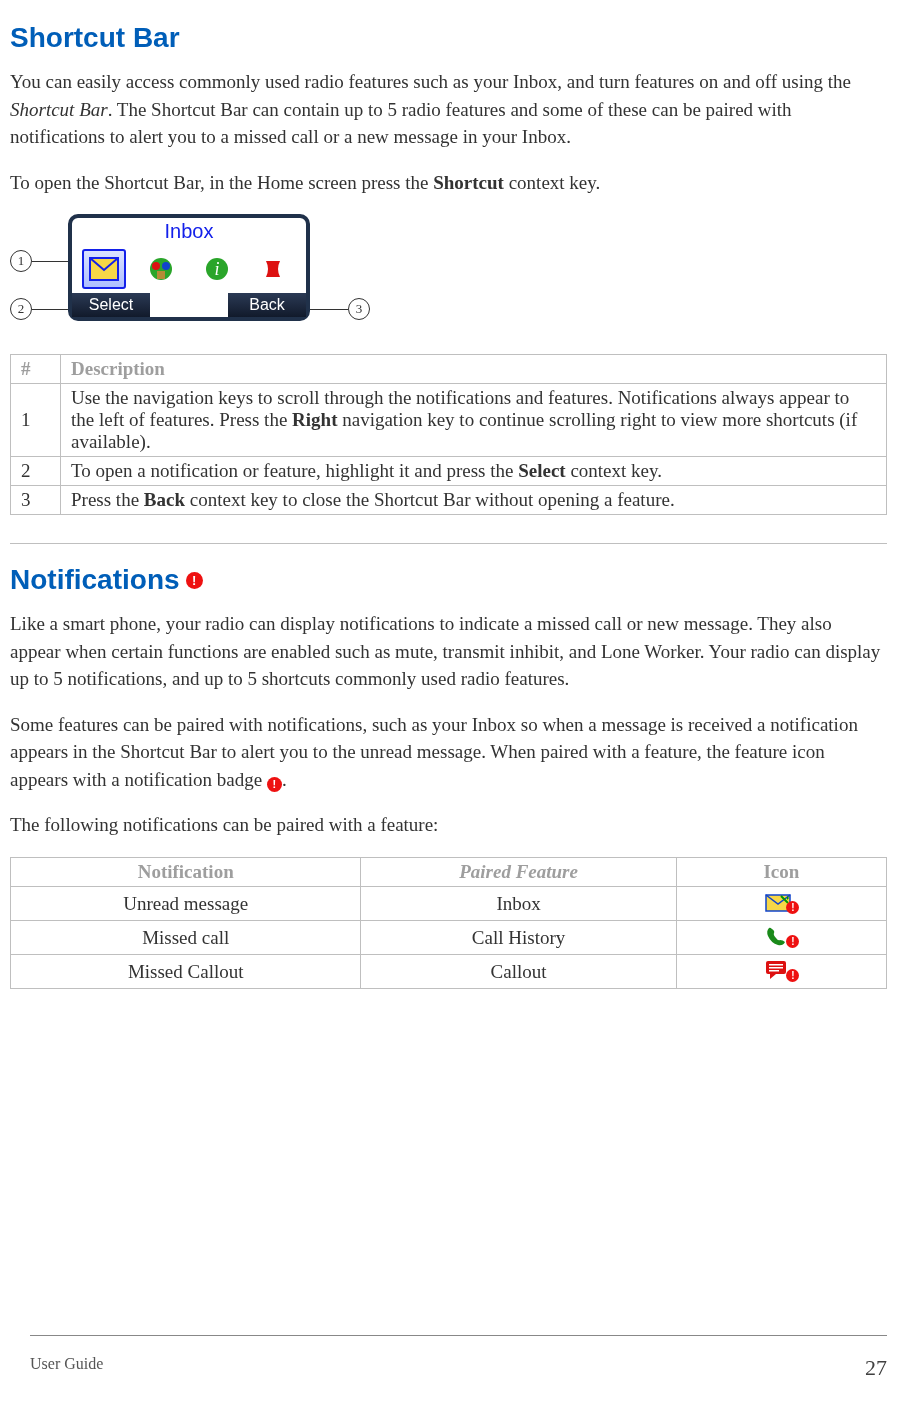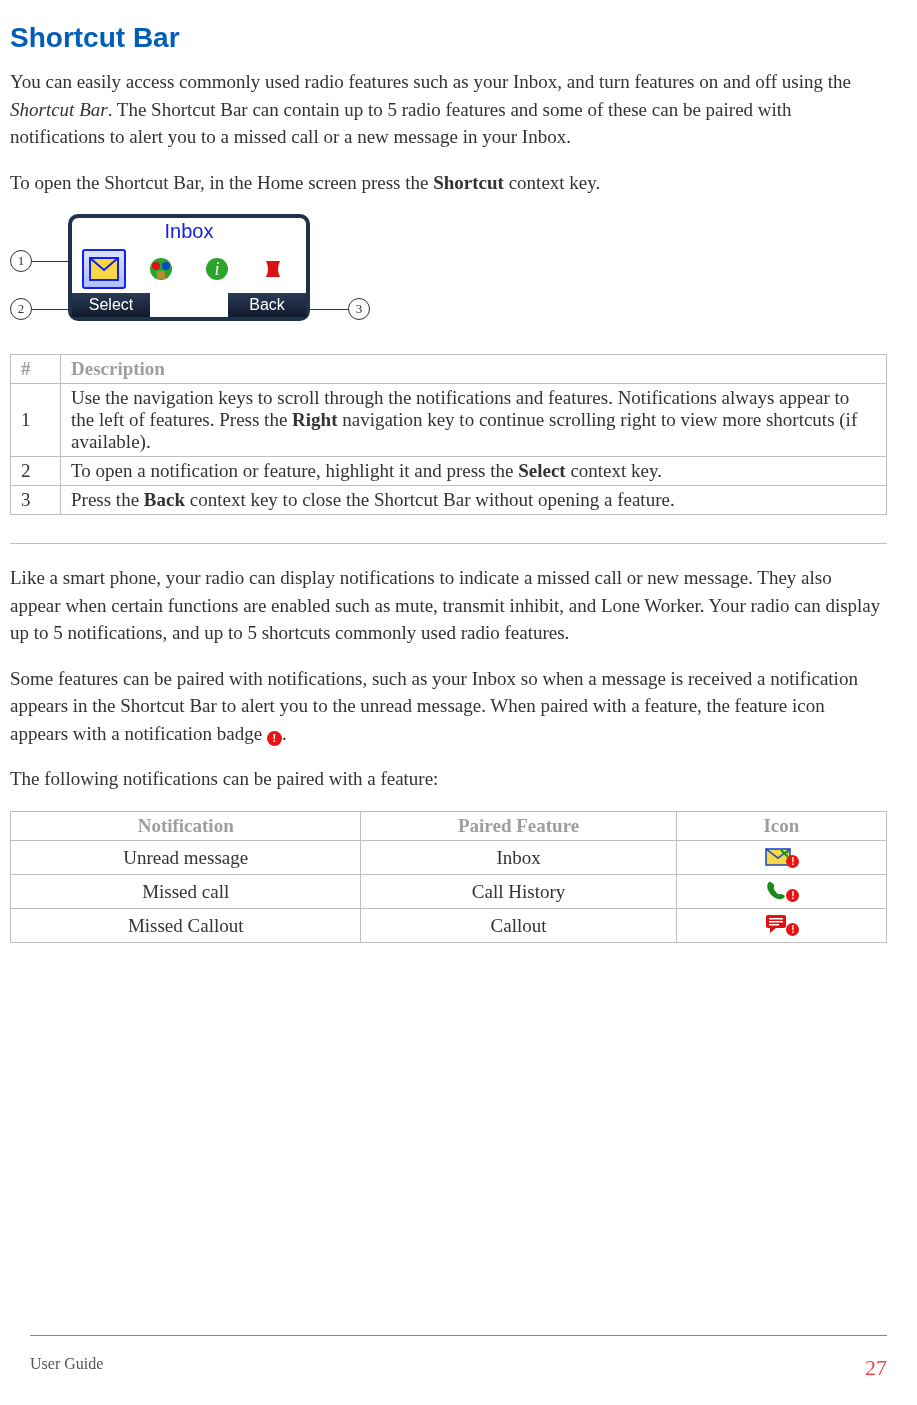--- a/index.html
+++ b/index.html
@@ -140,21 +140,21 @@
     border: 1px solid #bfbfbf;
     padding: 3px 10px;
     text-align: center;
     vertical-align: middle;
   }
   table.pair th {
     color: #9e9e9e;
     font-weight: bold;
   }
   .col-notif { width: 40%; }
-  .col-feat { width: 36%; }
+  .col-feat { width: 36%; font-style: italic; }
   .col-icon { width: 24%; }
 
   .hr-section {
     border: none;
     border-top: 1px solid #bfbfbf;
     margin: 28px 0 20px 0;
   }
 
   
   .notif-badge {
@@ -205,21 +205,21 @@
     bottom: 24px;
     left: 30px;
     right: 30px;
     border-top: 1px solid #888;
     padding-top: 19px;
     display: flex;
     justify-content: space-between;
     font-size: 16px;
     color: #555;
   }
-  .page-num { font-size: 22px; color:#ef4444; }
+  .page-num { font-size: 22px; color:#404040; }
 </style>
 </head>
 <body>
 
 <div class="page">
 
   <h1 class="section">Shortcut Bar</h1>
 
   <div class="indent">
     <p class="body">
@@ -301,20 +301,24 @@
         <td>
           <span>Press the </span><span class="bold">Back</span><span> context key to close the Shortcut Bar without opening a feature.</span>
         </td>
       </tr>
     </tbody>
       </table>
   </div>
 
   <hr class="hr-section">
 
+  <h1 class="section">
+    <span>Notifications</span>
+    <span class="notif-badge">!</span>
+  </h1>
 
   <div class="indent">
     <p class="body">Like a smart phone, your radio can display notifications to indicate a missed call or new message. They also appear when certain functions are enabled such as mute, transmit inhibit, and Lone Worker. Your radio can display up to 5 notifications, and up to 5 shortcuts commonly used radio features.</p>
 
     <p class="body">
       <span>Some features can be paired with notifications, such as your Inbox so when a message is received a notification appears in the Shortcut Bar to alert you to the unread message. When paired with a feature, the feature icon appears with a notification badge </span><span class="notif-badge" style="width:15px;height:15px;font-size:11px;vertical-align:-2px;">!</span><span>.</span>
     </p>
 
     <p class="body">The following notifications can be paired with a feature:</p>
 

